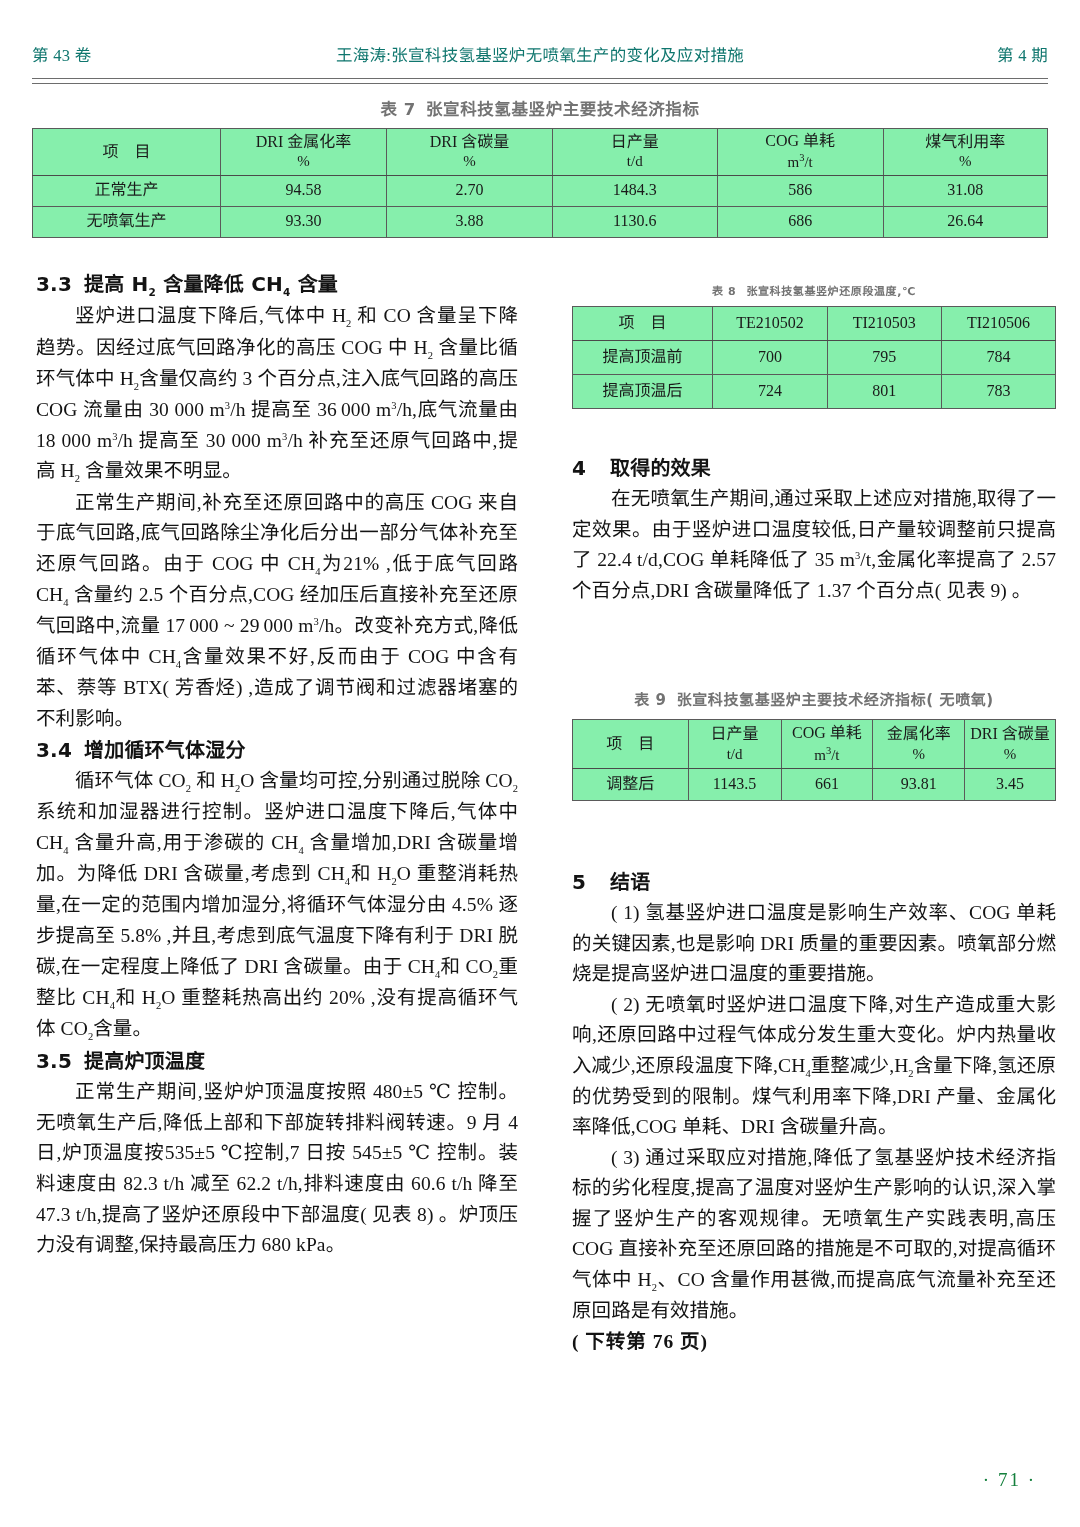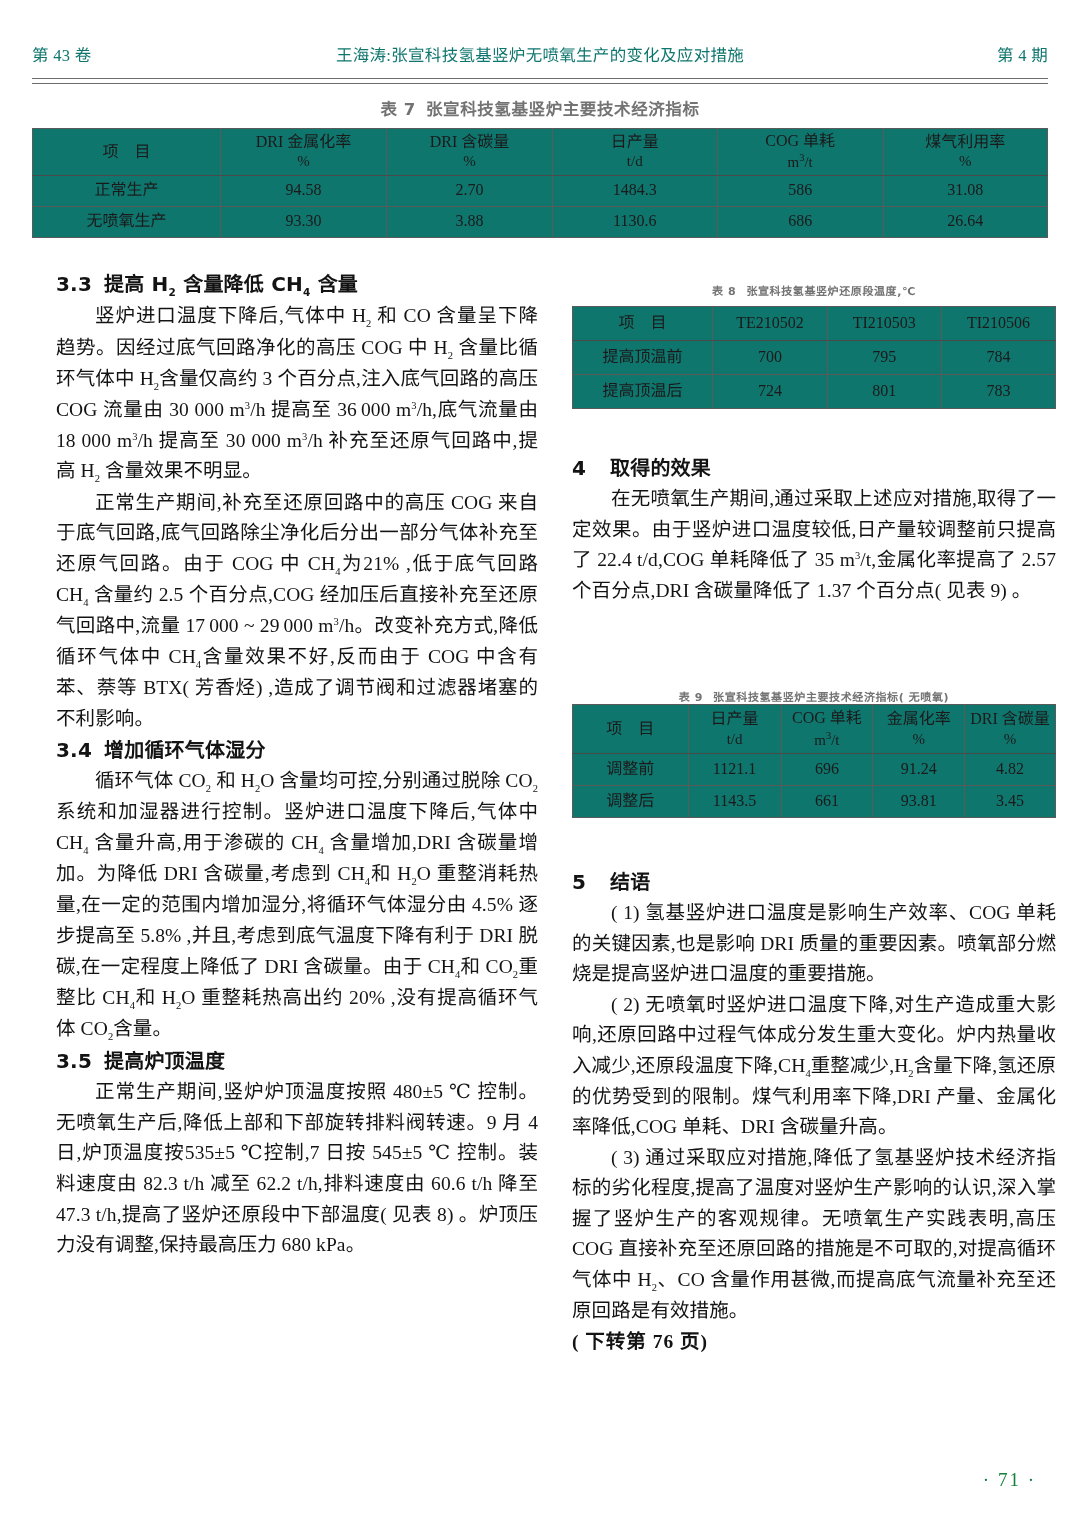--- a/index.html
+++ b/index.html
@@ -65,21 +65,21 @@
     color: #737373;
   }
   .tbl-caption .gap { display:inline-block; width: 10px; }
 
   
   table.data {
     border-collapse: collapse;
     width: 100%;
     font-size: 16px;
     color: #1a1a1a;
-    background: #0f766e;
+    background: #86efac;
   }
   table.data td, table.data th {
     border: 1px solid #5a5a5a;
     text-align: center;
     font-weight: normal;
     padding: 2px 4px;
     line-height: 1.28;
   }
   table.data thead td, table.data thead th {
     border-bottom: 1.6px solid #4a4a4a;
@@ -109,21 +109,21 @@
   
   .col {
     position: absolute;
     top: 268px;
     width: 482px;
     font-size: 19.5px;
     line-height: 1.555;
     text-align: justify;
     text-justify: inter-ideograph;
   }
-  .col-left  { left: 56px; }
+  .col-left  { left: 36px; }
 
   h3.sec {
     font-family: "DejaVu Sans", "Liberation Sans", sans-serif;
     font-weight: bold;
     font-size: 20px;
     margin: 2px 0 1px 0;
     line-height: 1.45;
     letter-spacing: 0.2px;
   }
   h3.sec .num { display: inline-block; min-width: 48px; }
@@ -147,21 +147,21 @@
   #table8 td { height: 29px; }
   #table8 .c0 { width: 148px; }
   #table8 .c1, #table8 .c2, #table8 .c3 { width: 112px; }
 
   #table9-wrap {
     position: absolute;
     top: 688px;
     left: 572px;
     width: 484px;
   }
-  #table9-wrap .tbl-caption { margin-bottom: 0; font-size: 11px; }
+  #table9-wrap .tbl-caption { margin-bottom: 10px; font-size: 15px; }
   #table9 td { height: 27px; }
   #table9 .c0 { width: 120px; }
   #table9 .c1, #table9 .c2, #table9 .c3, #table9 .c4 { width: 91px; }
   #table9 thead td { height: 44px; }
 
   .sec4-block { position: absolute; top: 452px; left: 572px; width: 484px; }
   .sec5-block { position: absolute; top: 866px; left: 572px; width: 484px; }
 
   .continued {
     text-align: left;
@@ -327,27 +327,20 @@
             <span class="unit">%</span>
           </td>
           <td class="c4">
             <span>DRI 含碳量</span>
             <span class="unit">%</span>
           </td>
         </tr>
       </thead>
       <tbody>
         <tr>
-          <td>调整前</td>
-          <td>1121.1</td>
-          <td>696</td>
-          <td>91.24</td>
-          <td>4.82</td>
-        </tr>
-        <tr>
           <td>调整后</td>
           <td>1143.5</td>
           <td>661</td>
           <td>93.81</td>
           <td>3.45</td>
         </tr>
       </tbody>
     </table>
   </div>
 

